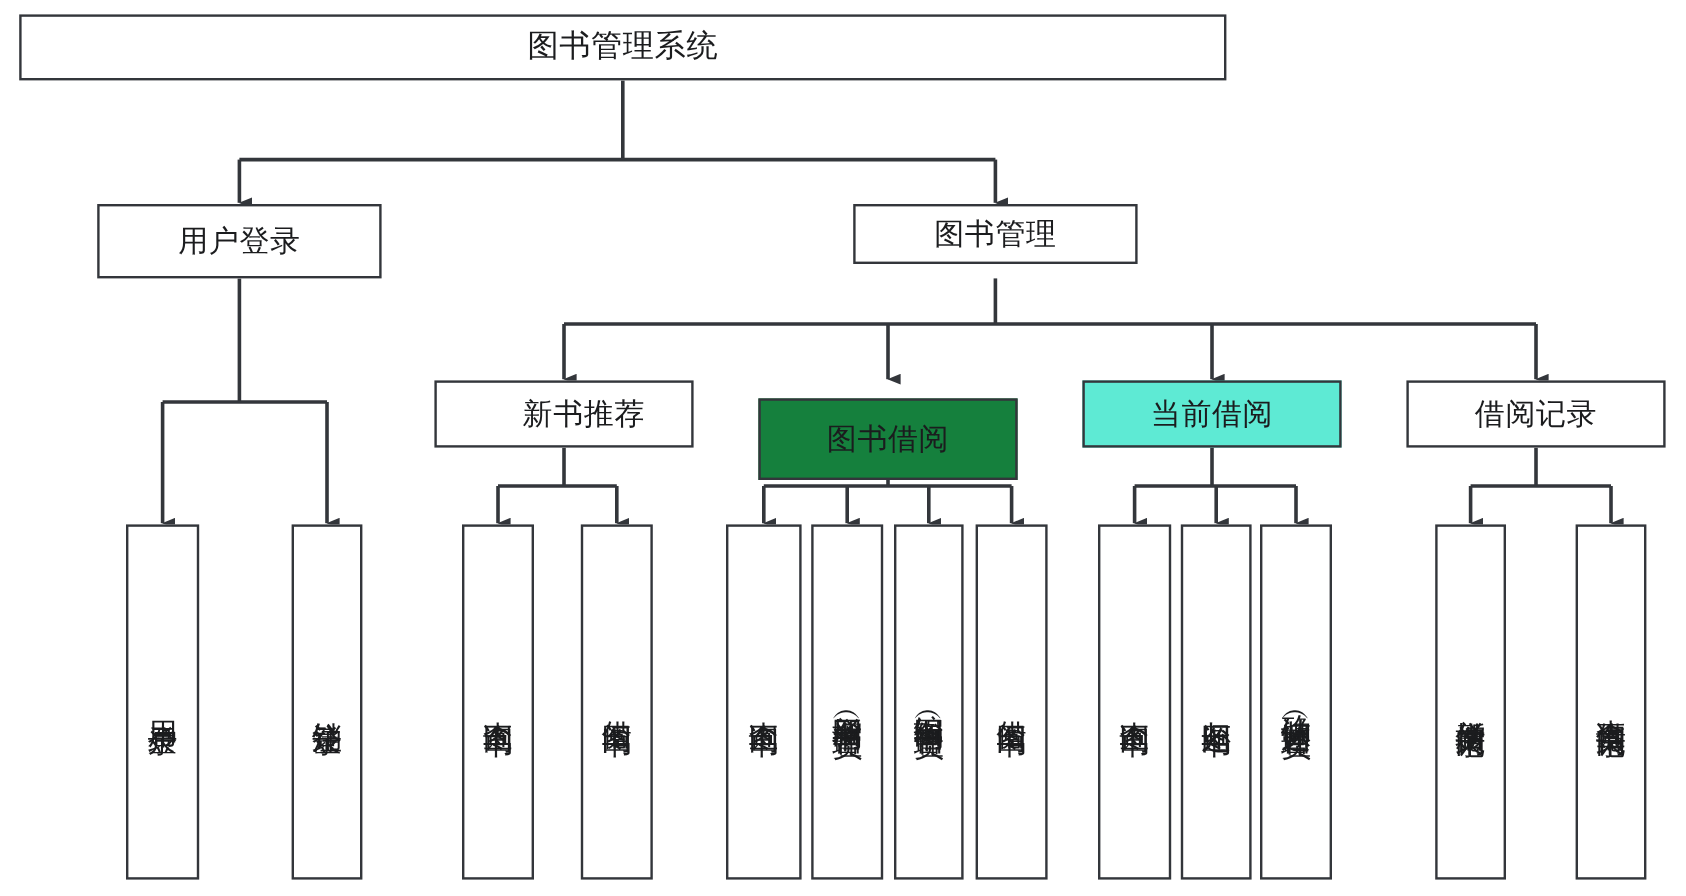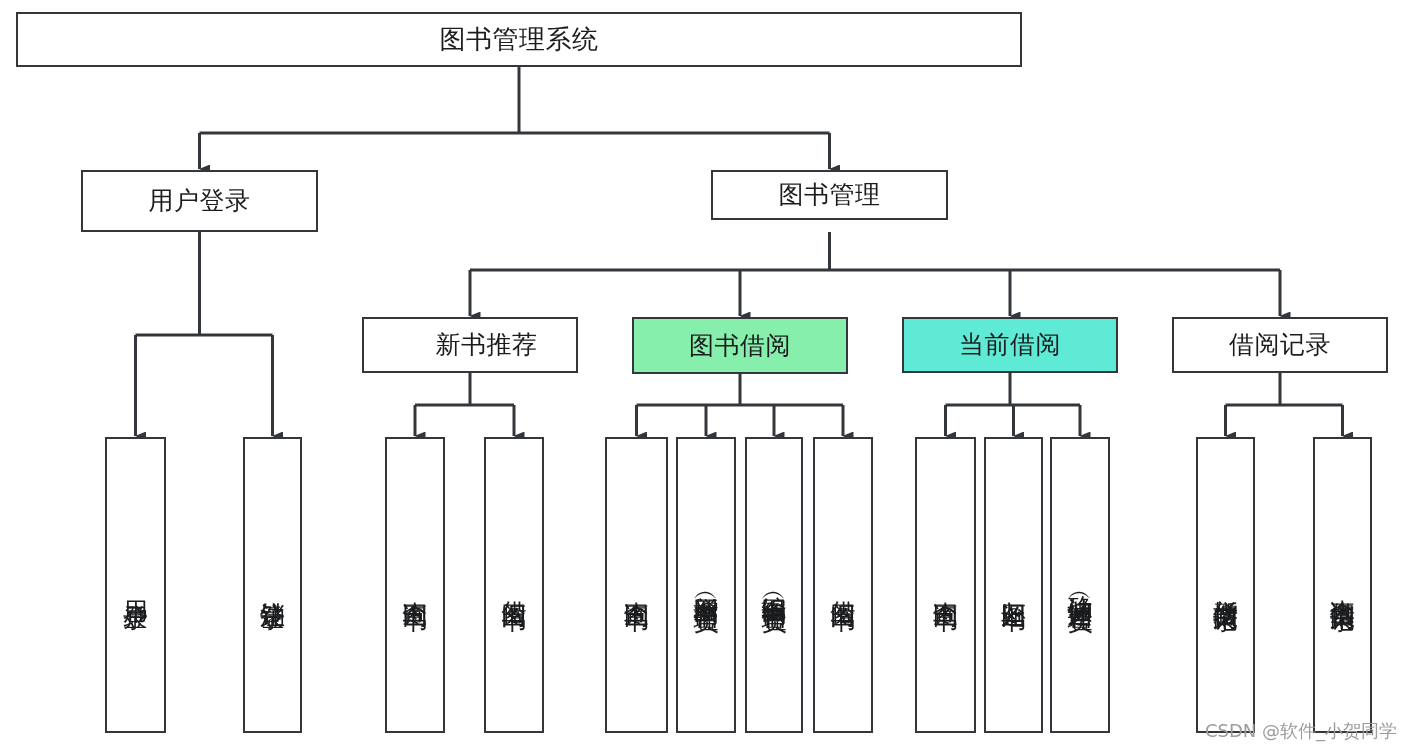--- a/index.html
+++ b/index.html
@@ -129,21 +129,21 @@
       </div>
       <div class="node horiz" id="node-login" style="left: 81px; top: 170px; width: 237px; height: 62px; border-color: rgb(51, 54, 59); background: rgb(255, 255, 255); color: rgb(27, 28, 30);">
         <span class="node-label">用户登录</span>
       </div>
       <div class="node horiz" id="node-bookmgmt" style="left: 711px; top: 170px; width: 237px; height: 50px; border-color: rgb(51, 54, 59); background: rgb(255, 255, 255); color: rgb(27, 28, 30);">
         <span class="node-label">图书管理</span>
       </div>
       <div class="node horiz" id="node-newbook" style="left: 362px; top: 317px; width: 216px; height: 56px; border-color: rgb(51, 54, 59); background: rgb(255, 255, 255); color: rgb(27, 28, 30); padding-left: 33px;">
         <span class="node-label">新书推荐</span>
       </div>
-      <div class="node horiz" id="node-borrow" style="left: 632px; top: 317px; width: 216px; height: 57px; border-color: rgb(51, 54, 59); background: #86efac; color: rgb(27, 28, 30);">
+      <div class="node horiz" id="node-borrow" style="left: 632px; top: 332px; width: 216px; height: 68px; border-color: rgb(51, 54, 59); background: #15803d; color: rgb(27, 28, 30);">
         <span class="node-label">图书借阅</span>
       </div>
       <div class="node horiz" id="node-current" style="left: 902px; top: 317px; width: 216px; height: 56px; border-color: rgb(51, 54, 59); background: #5eead4; color: rgb(27, 28, 30);">
         <span class="node-label">当前借阅</span>
       </div>
       <div class="node horiz" id="node-records" style="left: 1172px; top: 317px; width: 216px; height: 56px; border-color: rgb(51, 54, 59); background: rgb(255, 255, 255); color: rgb(27, 28, 30);">
         <span class="node-label">借阅记录</span>
       </div>
       <div class="node vert" id="node-leaf-user-login" style="left: 105px; top: 437px; width: 61px; height: 296px; border-color: rgb(51, 54, 59); background: rgb(255, 255, 255); color: rgb(27, 28, 30);">
         <span class="node-label">用户登录</span>
@@ -179,14 +179,13 @@
         <span class="node-label">确认归还（管理员）</span>
       </div>
       <div class="node vert" id="node-leaf-rec-add" style="left: 1196px; top: 437px; width: 59px; height: 296px; border-color: rgb(51, 54, 59); background: rgb(255, 255, 255); color: rgb(27, 28, 30);">
         <span class="node-label">新增借阅记录</span>
       </div>
       <div class="node vert" id="node-leaf-rec-query" style="left: 1313px; top: 437px; width: 59px; height: 296px; border-color: rgb(51, 54, 59); background: rgb(255, 255, 255); color: rgb(27, 28, 30);">
         <span class="node-label">查询借阅记录</span>
       </div>
     </div>
 
-  <div id="watermark">CSDN @软件_小贺同学</div>
 </div>
 
 </body></html>

